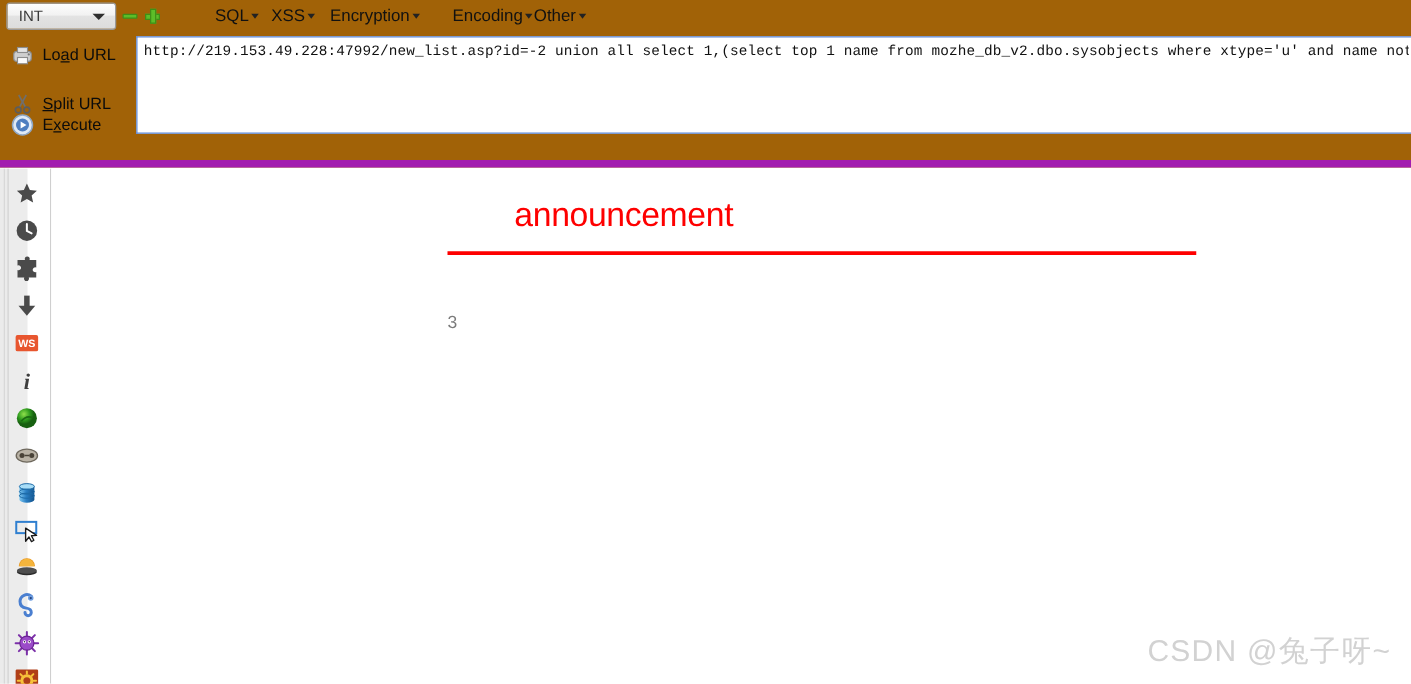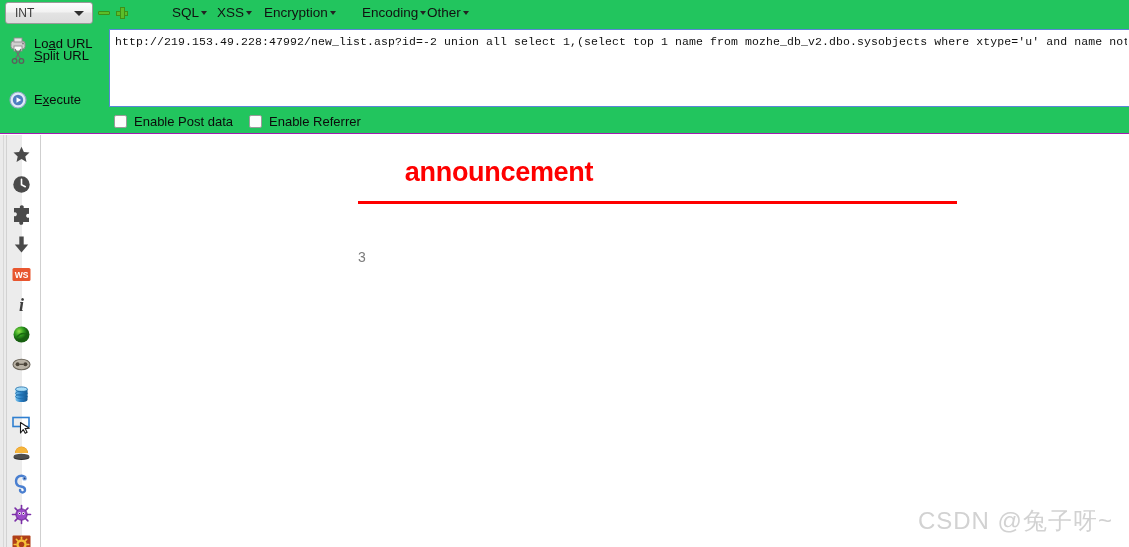--- a/index.html
+++ b/index.html
@@ -21,22 +21,22 @@
     height: 547px;
     background: #ffffff;
   }
 
   
   .hackbar {
     position: absolute;
     left: 0; top: 0;
     width: 1129px;
     height: 134px;
-    background: #22c55e;
-    border-bottom: 1px solid #a21caf;
+    background: #a16207;
+    border-bottom: 6px solid #a21caf;
     box-sizing: border-box;
   }
 
   
   .menurow {
     position: absolute;
     left: 0; top: 0;
     width: 1129px;
     height: 26px;
   }
@@ -138,21 +138,21 @@
     position: absolute;
     left: 26px; top: 3px;
     font-size: 13px;
     color: #0b0b0b;
     line-height: 18px;
     white-space: nowrap;
     font-family: "Liberation Sans", sans-serif;
   }
   .action-btn .txt u { text-decoration: underline; }
   .ab-load  { top: 4px; }
-  .ab-split { top: 16px; }
+  .ab-split { top: 43px; }
   .ab-exec  { top: 60px; text-align: right; }
 
   
   .url-box {
     position: absolute;
     left: 109px; top: 29px;
     width: 1020px; height: 78px;
     background: #ffffff;
     border: 1px solid #5a86d8;
     border-right: none;
@@ -251,21 +251,21 @@
     width: 1088px; height: 412px;
     background: #ffffff;
     overflow: hidden;
   }
   .ann-title {
     position: absolute;
     left: 0; top: 22px;
     width: 1088px;
     text-align: center;
     font-size: 27px;
-    font-weight: bold;
+    font-weight: normal;
     color: #fe0000;
     font-family: "Liberation Sans", sans-serif;
     letter-spacing: -0.3px;
     padding-right: 172px;
     box-sizing: border-box;
   }
   .ann-rule {
     position: absolute;
     left: 317px; top: 66px;
     width: 599px; height: 3px;
@@ -355,30 +355,20 @@
           </svg>
         </span>
         <span class="txt">E<u>x</u>ecute</span>
       </div>
     </div>
 
     <div class="url-box">
       <div class="url-text">http://219.153.49.228:47992/new_list.asp?id=-2 union all select 1,(select top 1 name from mozhe_db_v2.dbo.sysobjects where xtype='u' and name not in('manage')),'3',4</div>
     </div>
 
-    <div class="chk-row">
-      <div class="chk chk-post">
-        <span class="box"></span>
-        <span class="lab">Enable Post data</span>
-      </div>
-      <div class="chk chk-ref">
-        <span class="box"></span>
-        <span class="lab">Enable Referrer</span>
-      </div>
-    </div>
   </div>
 
   <div class="sidebar">
     <div class="sb-grip"></div>
     <div class="sb-right-edge"></div>
 
     <div class="sb-icon" style="top:9px;">
       <span>
         <svg width="21" height="21" viewBox="0 0 21 21">
             <path d="M10.5 2.8 L12.9 8.0 L18.5 8.6 L14.3 12.4 L15.5 18.0 L10.5 15.1 L5.5 18.0 L6.7 12.4 L2.5 8.6 L8.1 8.0 Z" fill="#4a4a4a"></path>

